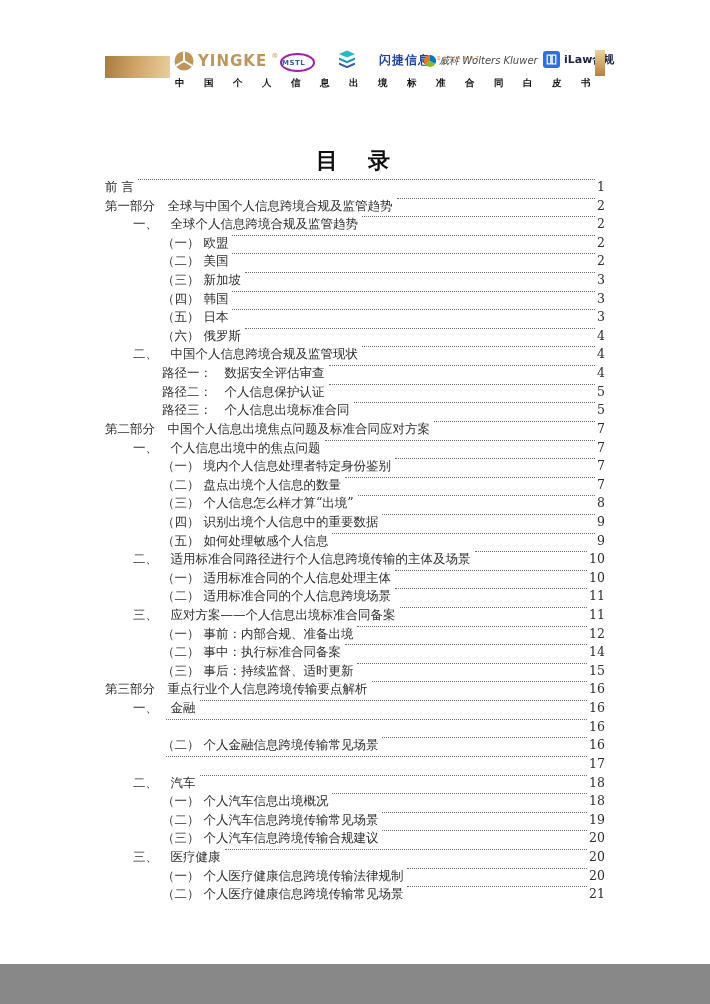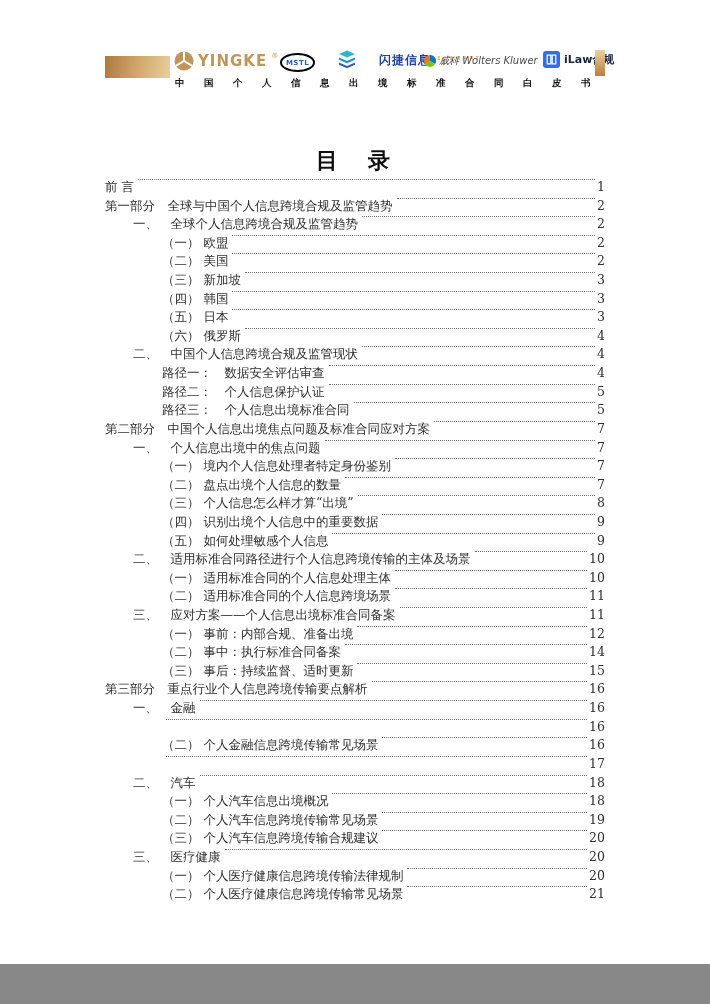--- a/index.html
+++ b/index.html
@@ -28,22 +28,22 @@
 
   .logo-yingke { left: 174px; top: 51px; gap: 4px; }
   .yingke-text {
     font-family: "DejaVu Sans", "Liberation Sans", sans-serif;
     font-weight: bold; font-size: 15px; letter-spacing: 1px; color: #c0955a;
   }
   .yingke-reg { font-size: 7px; color: #c0955a; align-self: flex-start; margin-top: 1px; }
 
   .logo-mstl {
     left: 280px; top: 53px; width: 35px; height: 19px;
-    border: 2px solid #000000; border-radius: 50%;
-    align-items: center; justify-content: center;
+    border: 2px solid #a21caf; border-radius: 50%;
+    align-items: center; justify-content: flex-start;
   }
   .mstl-text {
     font-family: "DejaVu Sans", "Liberation Sans", sans-serif;
     font-size: 7px; font-weight: bold; color: #2b5ca8; letter-spacing: .5px;
   }
 
   .logo-shanjie { left: 338px; top: 50px; gap: 3px; }
   .shanjie-texts { display: flex; line-height: 1; margin-left: 20px; }
   .shanjie-name {
     font-family: "DejaVu Sans", "Liberation Sans", sans-serif;

